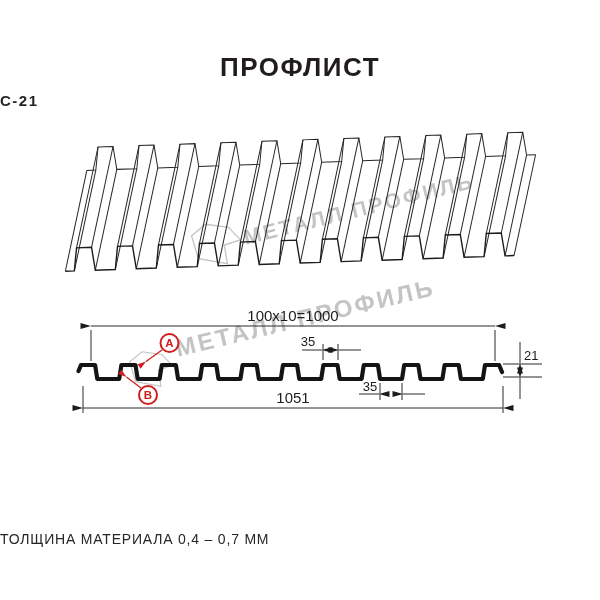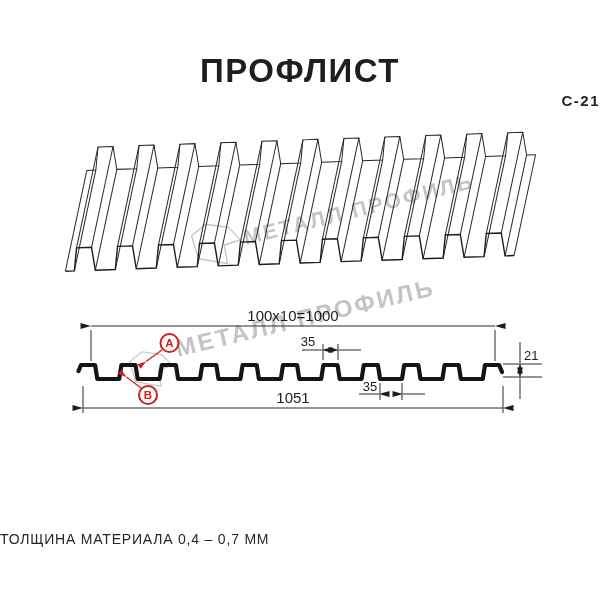--- a/index.html
+++ b/index.html
@@ -8,24 +8,24 @@
     --title:#221d1d;
     --watermark:#c4c4c4;
   }
   html,body{margin:0;padding:0;background:#fff;}
   #stage{
     position:relative;width:600px;height:600px;background:#fff;overflow:hidden;
     font-family:"Liberation Sans",sans-serif;
   }
   .page-title{
     position:absolute;left:0;top:52px;width:600px;text-align:center;
-    font-size:33px;font-weight:bold;letter-spacing:1.5px;color:var(--title);
+    font-size:26px;font-weight:bold;letter-spacing:1.5px;color:var(--title);
   }
   .page-subtitle{
-    position:absolute;left:0;top:92px;width:600px;text-align:right;
+    position:absolute;left:0;top:92px;width:600px;text-align:left;
     font-size:15px;font-weight:600;letter-spacing:1.5px;color:#242424;
   }
   .footer-note{
     position:absolute;left:0;top:531px;width:600px;text-align:left;
     font-size:14px;font-weight:500;letter-spacing:0.8px;color:#262626;
   }
   .wm{position:absolute;z-index:1;}
   .wm-text{
     position:absolute;z-index:1;color:var(--watermark);font-weight:bold;
     white-space:nowrap;transform-origin:0 50%;

